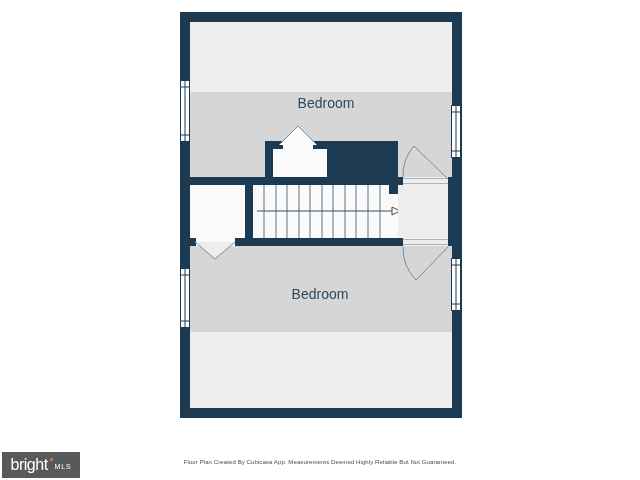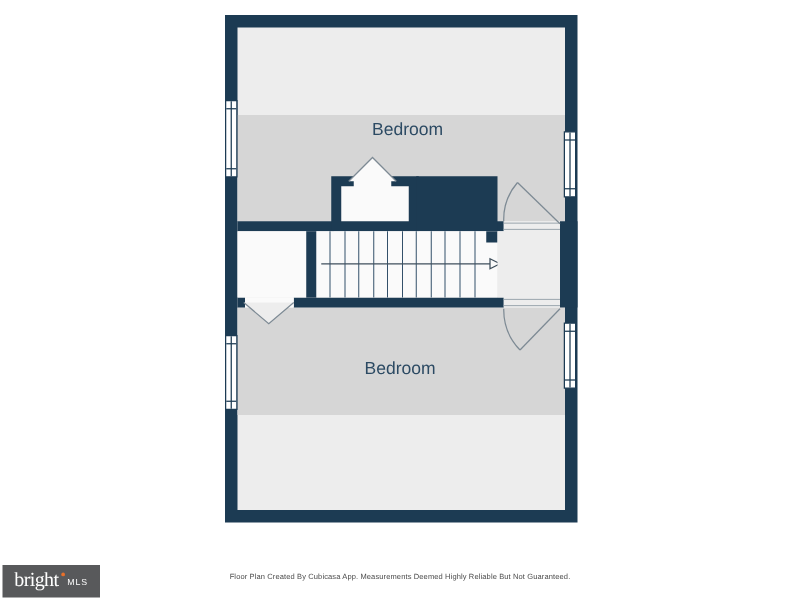--- a/index.html
+++ b/index.html
@@ -18,21 +18,21 @@
   .stair-floor{fill:var(--stair_floor);}
   .tread{stroke:var(--tread_line);stroke-width:0.8;}
   .doorline{stroke:var(--door_line);stroke-width:1;fill:none;}
   .threshold{stroke:var(--threshold_line);stroke-width:0.8;}
   .arrowline{stroke:var(--arrow_line);stroke-width:1;fill:none;}
   .arrowhead{fill:var(--stair_floor);stroke:var(--arrow_line);stroke-width:1;}
   .room-label{fill:var(--room_label);font-family:"Liberation Sans",sans-serif;
               font-size:14px;text-anchor:middle;}
   .logo{position:absolute;left:2px;top:452px;width:78px;height:26px;background:var(--logo_bg);
         display:flex;align-items:center;justify-content:center;gap:2px;}
-  .logo-brand{color:var(--logo_text);font-family:Liberation Serif, serif;
+  .logo-brand{color:var(--logo_text);font-family:Liberation Sans, sans-serif;
               font-size:16px;line-height:1;letter-spacing:-0.5px;}
   .logo-dot{width:3px;height:3px;background:var(--logo_dot);border-radius:50%;
             align-self:flex-start;margin-top:6px;}
   .logo-suffix{color:var(--logo_text);font-family:"Liberation Sans",sans-serif;
                font-size:7px;letter-spacing:0.8px;margin-top:3px;}
   .disclaimer{position:absolute;left:0;top:459px;width:640px;text-align:center;
               font-size:6px;color:var(--disclaimer_text);letter-spacing:0.1px;}
 </style>
 </head>
 <body>

